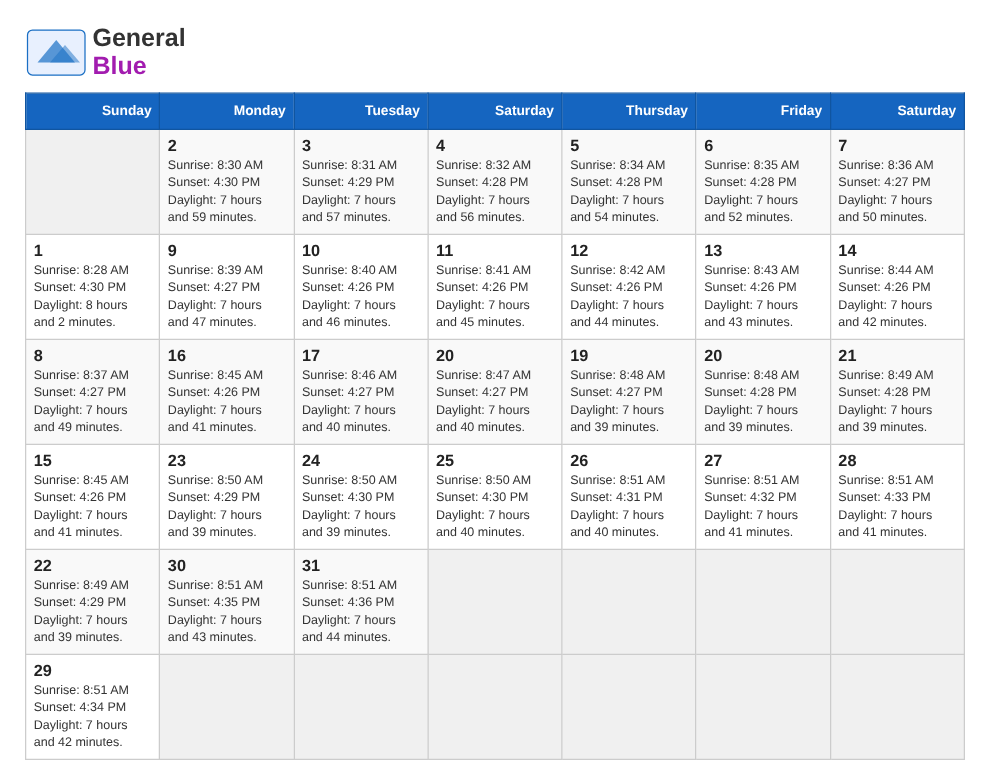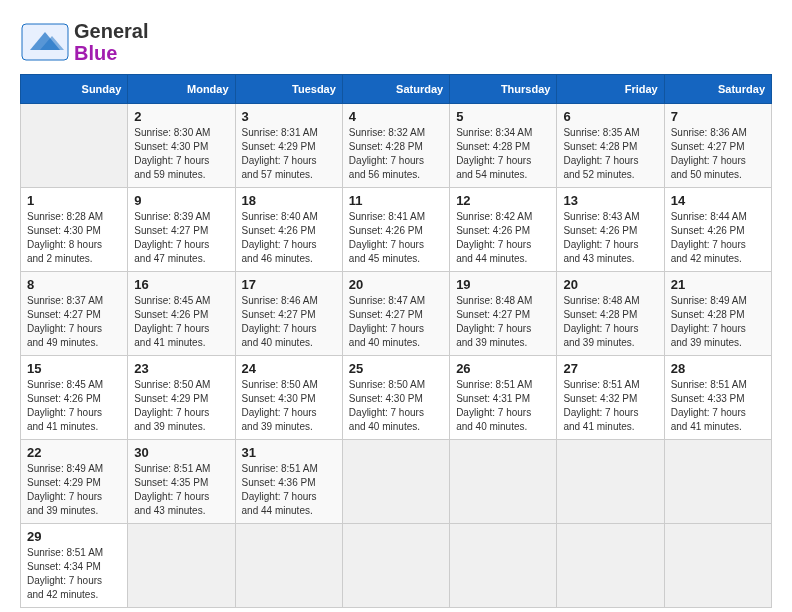--- a/index.html
+++ b/index.html
@@ -153,21 +153,21 @@
     <tr>
       <td>
         <span class="day-num">1</span>
         <div class="day-info">Sunrise: 8:28 AM<br>Sunset: 4:30 PM<br>Daylight: 8 hours and 2 minutes.</div>
       </td>
       <td>
         <span class="day-num">9</span>
         <div class="day-info">Sunrise: 8:39 AM<br>Sunset: 4:27 PM<br>Daylight: 7 hours and 47 minutes.</div>
       </td>
       <td>
-        <span class="day-num">18</span>
+        <span class="day-num">10</span>
         <div class="day-info">Sunrise: 8:40 AM<br>Sunset: 4:26 PM<br>Daylight: 7 hours and 46 minutes.</div>
       </td>
       <td>
         <span class="day-num">11</span>
         <div class="day-info">Sunrise: 8:41 AM<br>Sunset: 4:26 PM<br>Daylight: 7 hours and 45 minutes.</div>
       </td>
       <td>
         <span class="day-num">12</span>
         <div class="day-info">Sunrise: 8:42 AM<br>Sunset: 4:26 PM<br>Daylight: 7 hours and 44 minutes.</div>
       </td>

